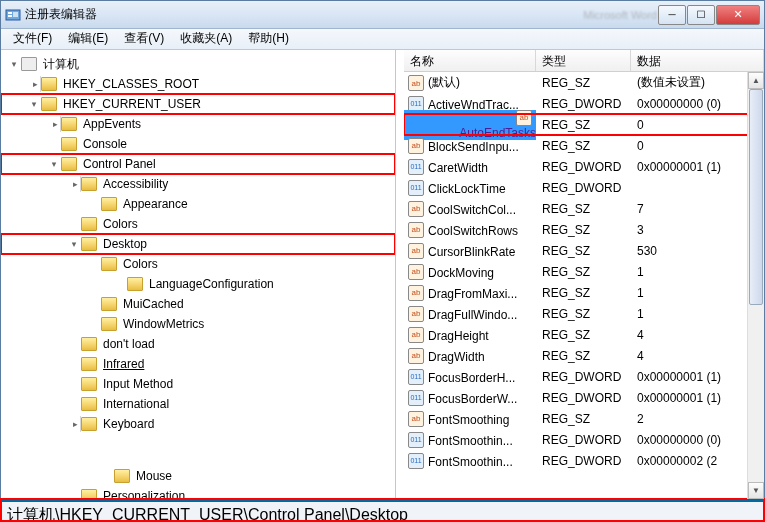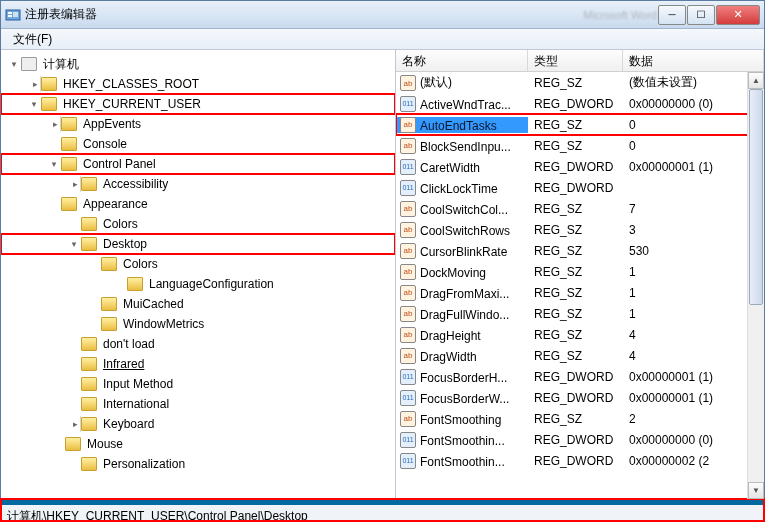--- a/index.html
+++ b/index.html
@@ -8,52 +8,52 @@
 .titlebar { height: 28px; background: linear-gradient(to bottom, #e8f0f9 0%, #d9e6f5 50%, #c9daee 100%); display: flex; align-items: center; padding: 0 4px; border-bottom: 1px solid #a0b5d0; position: relative; }
 .title-icon { width: 16px; height: 16px; margin-right: 4px; }
 .title-text { font-size: 12px; color: #000; flex: 1; }
 .title-blur { color: #888; font-size: 11px; filter: blur(1px); opacity: 0.5; margin-left: 120px; }
 .win-btns { display: flex; height: 20px; }
 .win-btn { width: 28px; height: 20px; margin-left: 1px; border: 1px solid #888; border-radius: 2px; background: linear-gradient(to bottom, #f5f9fd, #d5e3f3); display: flex; align-items: center; justify-content: center; font-size: 10px; }
 .win-btn.min::before { content: "─"; }
 .win-btn.max::before { content: "☐"; }
 .win-btn.close { background: linear-gradient(to bottom, #f08080, #d43c3c); color: #fff; width: 44px; }
 .win-btn.close::before { content: "✕"; font-size: 11px; }
-.menubar { height: 21px; background: linear-gradient(to bottom, #f5f8fc, #e8eff8); border-bottom: 1px solid #c0c8d8; display: flex; align-items: flex-start; padding: 0 4px; font-size: 12px; flex-direction: column; }
+.menubar { height: 21px; background: linear-gradient(to bottom, #f5f8fc, #e8eff8); border-bottom: 1px solid #c0c8d8; display: flex; align-items: flex-end; padding: 0 4px; font-size: 12px; }
 .menu-item { padding: 2px 8px; cursor: pointer; }
 .content { flex: 1; display: flex; overflow: hidden; }
 .tree-pane { width: 395px; border-right: 1px solid #c0c8d8; overflow-y: auto; padding: 4px 0; background: #fff; }
-.list-pane { flex: 1; display: flex; flex-direction: column; background: #fff; }
+.list-pane { flex: 1; display: flex; flex-direction: column; background: #fff; margin-left: 8px; }
 .list-header { display: flex; background: linear-gradient(to bottom, #fdfdfd, #f0f0f0); border-bottom: 1px solid #d0d0d0; height: 22px; }
 .col { font-size: 12px; padding: 3px 6px; border-right: 1px solid #d8d8d8; overflow: hidden; white-space: nowrap; }
 .col-name { width: 132px; }
 .col-type { width: 95px; }
 .col-data { flex: 1; }
 .list-body { flex: 1; overflow-y: auto; position: relative; }
 .row { display: flex; font-size: 12px; height: 21px; align-items: center; }
 .row .cell-name { width: 132px; padding-left: 4px; display: flex; align-items: flex-end; overflow: hidden; white-space: nowrap; }
 .row .cell-type { width: 95px; padding-left: 6px; overflow: hidden; white-space: nowrap; }
 .row .cell-data { flex: 1; padding-left: 6px; overflow: hidden; white-space: nowrap; }
-.row.selected .cell-name { background: #3399ff; color: #0f172a; }
+.row.selected .cell-name { background: #3399ff; color: #4c1d95; flex-direction: column; }
 .row.highlighted { outline: 2px solid red; outline-offset: -1px; }
 .val-icon { width: 16px; height: 16px; margin-right: 4px; display: inline-flex; align-items: center; justify-content: center; font-size: 8px; border: 1px solid #888; border-radius: 2px; flex-shrink: 0; }
 .val-icon.sz { background: #fff3e0; color: #c05020; }
 .val-icon.sz::before { content: "ab"; }
 .val-icon.dw { background: #e3f0fc; color: #2a6abf; }
 .val-icon.dw::before { content: "011"; font-size: 7px; }
 .tree-node { font-size: 12px; display: flex; align-items: center; height: 20px; padding-right: 4px; white-space: nowrap; }
 .tree-node .arrow { width: 14px; text-align: center; color: #666; font-size: 9px; cursor: pointer; }
 .tree-node .arrow.exp::before { content: "▾"; }
 .tree-node .arrow.col::before { content: "▸"; }
 .tree-node .arrow.none { visibility: hidden; }
 .tree-icon { width: 16px; height: 14px; margin-right: 3px; background: linear-gradient(to bottom, #fff0a0 0%, #f5d26b 60%, #e8be40 100%); border: 1px solid #c8a030; border-radius: 1px; flex-shrink: 0; }
 .tree-icon.comp { background: #eee; border-color: #999; }
 .tree-node .label { padding: 1px 3px; }
 .tree-node.hl { outline: 2px solid red; outline-offset: -1px; }
-.statusbar { height: 22px; border-top: 6px solid #0369a1; background: #f0f4f9; font-size: 12px; padding: 3px 6px; outline: 2px solid red; outline-offset: -1px; }
+.statusbar { height: 22px; border-top: 3px solid #0369a1; background: #f0f4f9; font-size: 16px; padding: 3px 6px; outline: 2px solid red; outline-offset: -1px; }
 .scrollbar-v { position: absolute; right: 0; top: 0; bottom: 0; width: 17px; background: #f0f0f0; border-left: 1px solid #ddd; display: flex; flex-direction: column; }
 .sb-btn { height: 17px; background: linear-gradient(to bottom, #fdfdfd, #e5e5e5); border: 1px solid #bbb; display: flex; align-items: center; justify-content: center; font-size: 8px; color: #555; }
 .sb-track { flex: 1; position: relative; }
 .sb-thumb { position: absolute; top: 0; left: 1px; right: 1px; height: 55%; background: linear-gradient(to right, #e8eef8, #cdd8eb); border: 1px solid #9ab; border-radius: 2px; }
 ::-webkit-scrollbar { width: 17px; }
 ::-webkit-scrollbar-track { background: #f0f0f0; }
 ::-webkit-scrollbar-thumb { background: linear-gradient(to right, #e8eef8, #cdd8eb); border: 1px solid #9ab; border-radius: 2px; }
 ::-webkit-scrollbar-button { height: 17px; background: #eee; border: 1px solid #bbb; }
 </style>
 </head>
@@ -114,21 +114,21 @@
         <div class="tree-node hl" style="padding-left: 46px;">
           <span class="arrow exp"></span>
           <span class="tree-icon "></span>
           <span class="label">Control Panel</span>
         </div>
         <div class="tree-node" style="padding-left: 66px;">
           <span class="arrow col"></span>
           <span class="tree-icon "></span>
           <span class="label">Accessibility</span>
         </div>
-        <div class="tree-node" style="padding-left: 46px;">
+        <div class="tree-node" style="padding-left: 66px; margin-left: 20px;">
           <span class="arrow none"></span>
           <span class="tree-icon "></span>
           <span class="label">Appearance</span>
         </div>
         <div class="tree-node" style="padding-left: 66px;">
           <span class="arrow none"></span>
           <span class="tree-icon "></span>
           <span class="label">Colors</span>
         </div>
         <div class="tree-node hl" style="padding-left: 66px;">
@@ -174,21 +174,21 @@
         <div class="tree-node" style="padding-left: 66px;">
           <span class="arrow none"></span>
           <span class="tree-icon "></span>
           <span class="label">International</span>
         </div>
         <div class="tree-node" style="padding-left: 66px;">
           <span class="arrow col"></span>
           <span class="tree-icon "></span>
           <span class="label">Keyboard</span>
         </div>
-        <div class="tree-node" style="padding-left: 50px;">
+        <div class="tree-node" style="padding-left: 99px; margin-top: 32px;">
           <span class="arrow none"></span>
           <span class="tree-icon "></span>
           <span class="label">Mouse</span>
         </div>
         <div class="tree-node" style="padding-left: 66px;">
           <span class="arrow none"></span>
           <span class="tree-icon "></span>
           <span class="label">Personalization</span>
         </div>
       </div>

